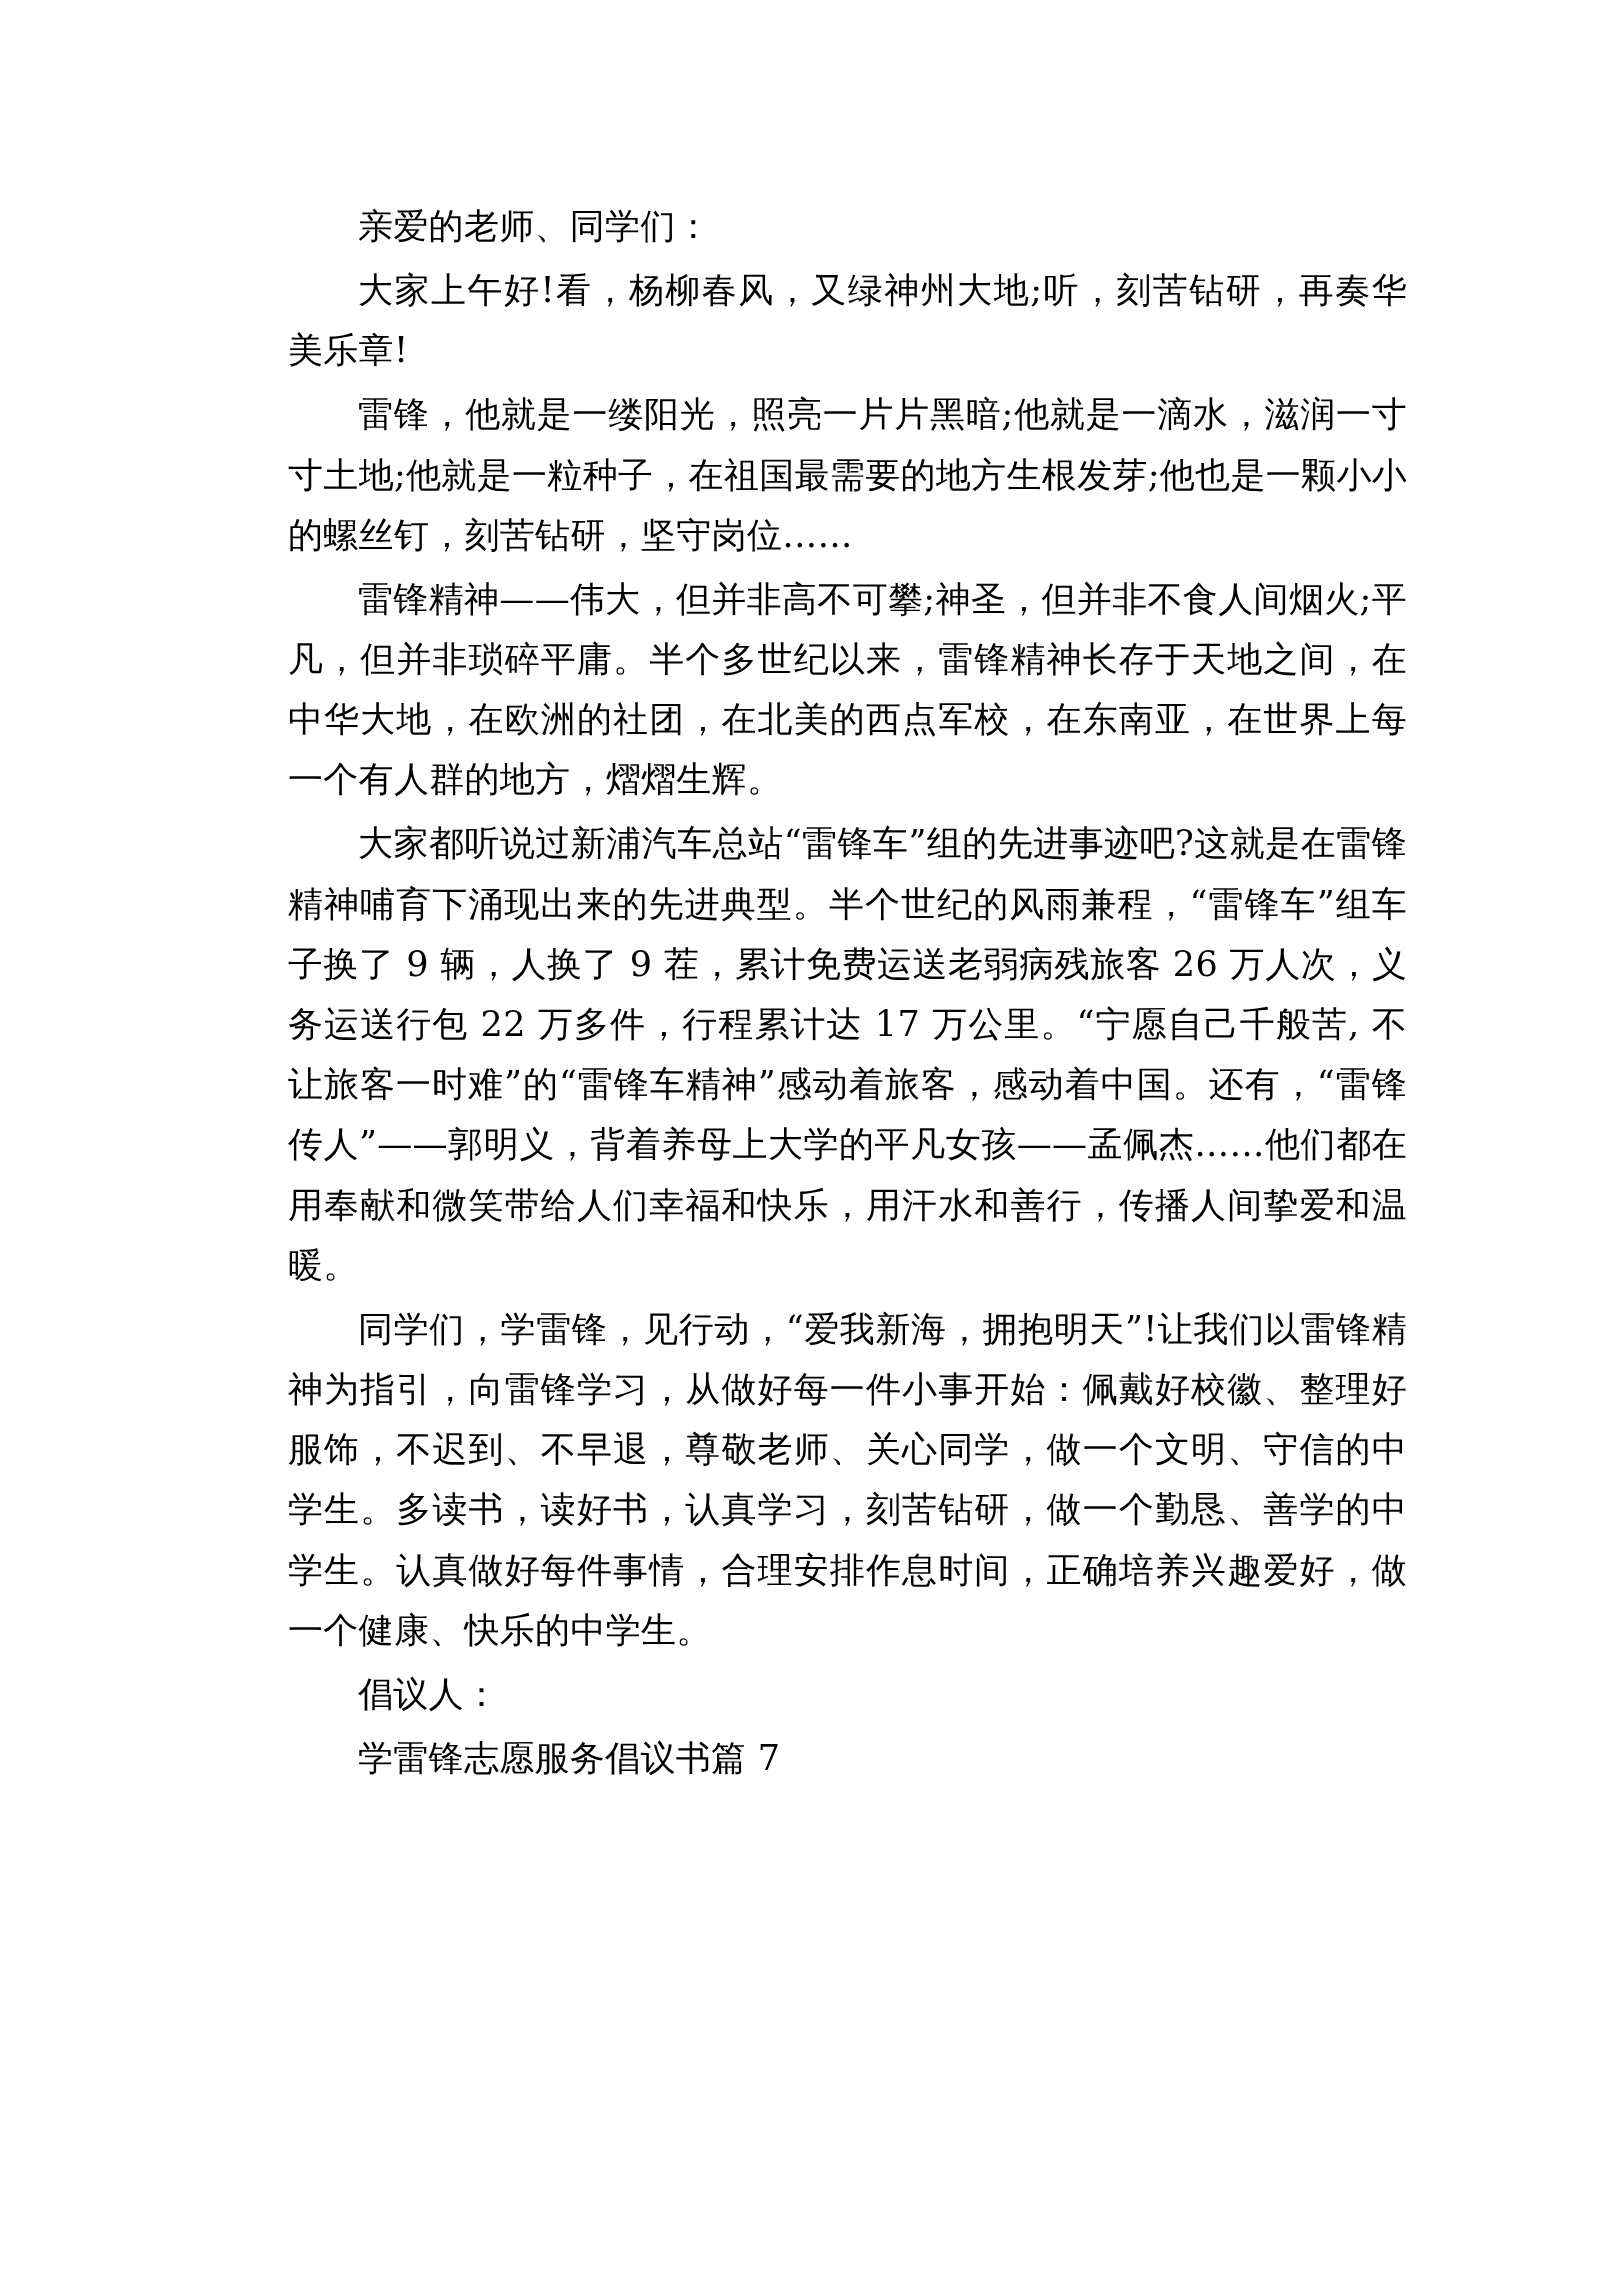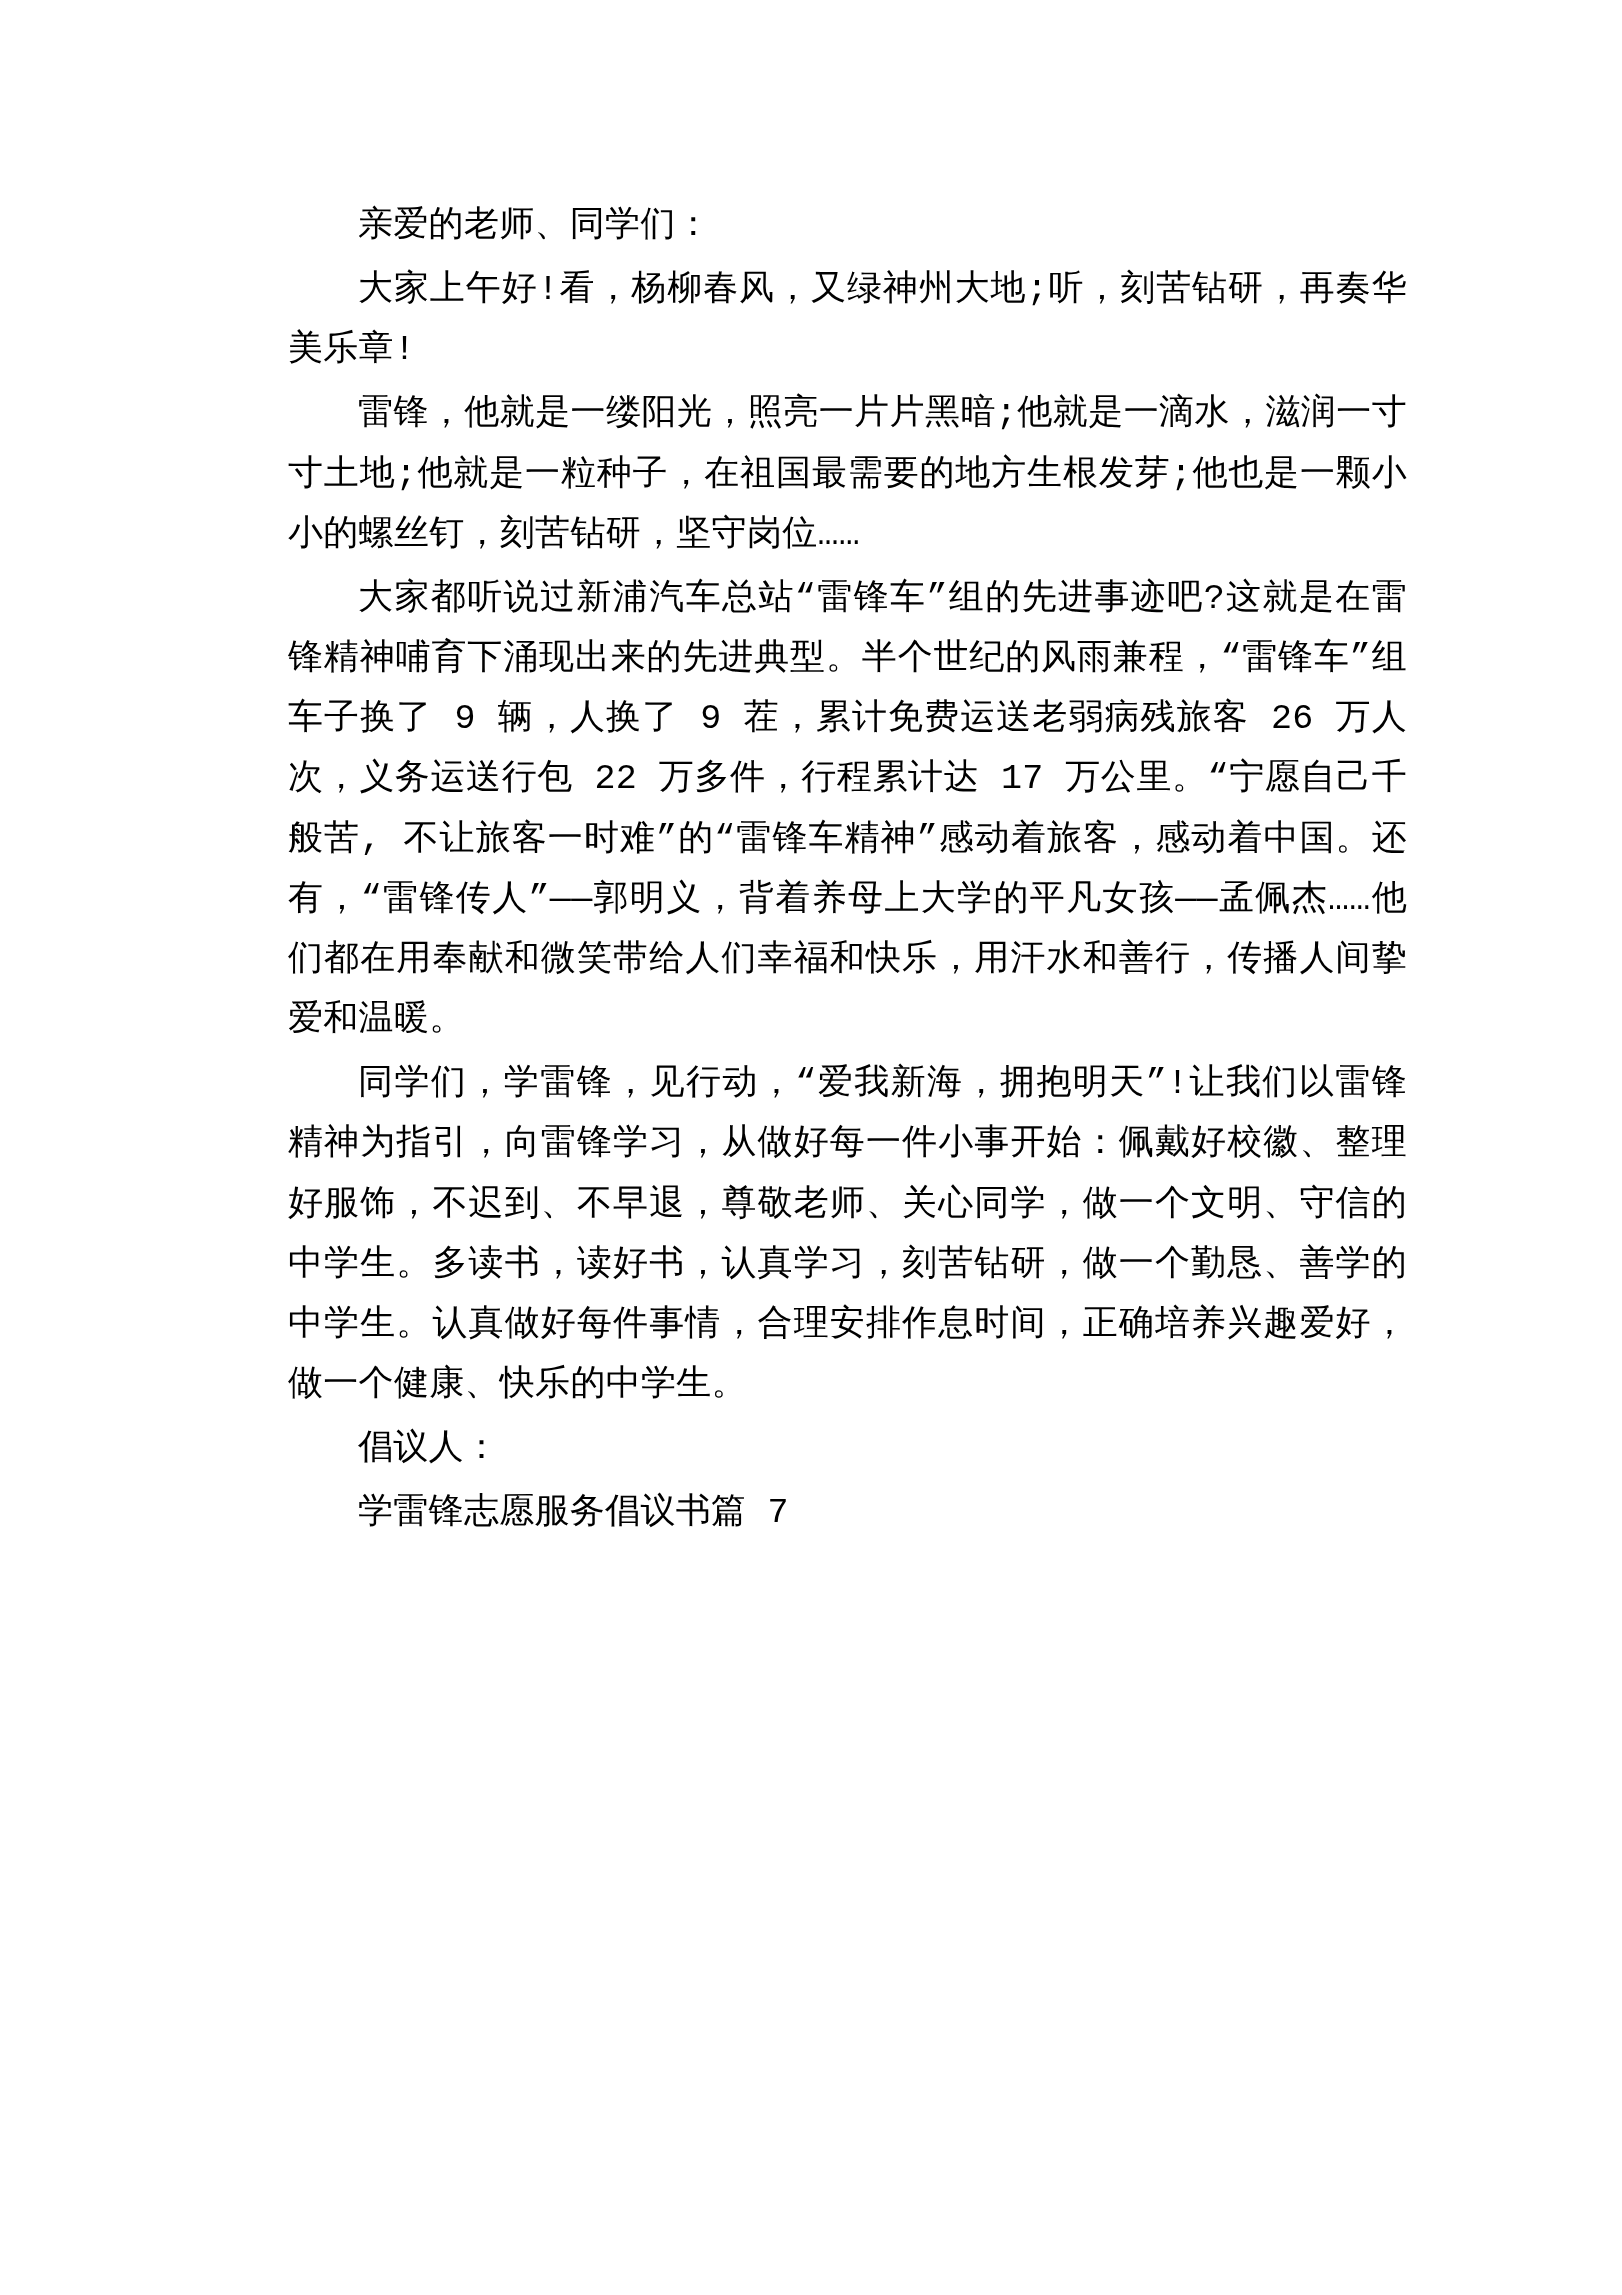--- a/index.html
+++ b/index.html
@@ -32,30 +32,30 @@
   }
   p.indent {
     text-indent: 2em;
   }
   p.heading-line {
     text-indent: 2em;
   }
   
   .doc-body p {
     letter-spacing: 0.3px;
-    font-family: Liberation Mono, monospace;
   }
 </style>
 </head>
 <body>
 
 <div class="page">
   <div class="doc-body">
     <p class="indent">亲爱的老师、同学们：</p>
     <p class="indent">大家上午好!看，杨柳春风，又绿神州大地;听，刻苦钻研，再奏华美乐章!</p>
     <p class="indent">雷锋，他就是一缕阳光，照亮一片片黑暗;他就是一滴水，滋润一寸寸土地;他就是一粒种子，在祖国最需要的地方生根发芽;他也是一颗小小的螺丝钉，刻苦钻研，坚守岗位……</p>
+    <p class="indent">雷锋精神——伟大，但并非高不可攀;神圣，但并非不食人间烟火;平凡，但并非琐碎平庸。半个多世纪以来，雷锋精神长存于天地之间，在中华大地，在欧洲的社团，在北美的西点军校，在东南亚，在世界上每一个有人群的地方，熠熠生辉。</p>
     <p class="indent">大家都听说过新浦汽车总站“雷锋车”组的先进事迹吧?这就是在雷锋精神哺育下涌现出来的先进典型。半个世纪的风雨兼程，“雷锋车”组车子换了 9 辆，人换了 9 茬，累计免费运送老弱病残旅客 26 万人次，义务运送行包 22 万多件，行程累计达 17 万公里。“宁愿自己千般苦, 不让旅客一时难”的“雷锋车精神”感动着旅客，感动着中国。还有，“雷锋传人”——郭明义，背着养母上大学的平凡女孩——孟佩杰……他们都在用奉献和微笑带给人们幸福和快乐，用汗水和善行，传播人间挚爱和温暖。</p>
     <p class="indent">同学们，学雷锋，见行动，“爱我新海，拥抱明天”!让我们以雷锋精神为指引，向雷锋学习，从做好每一件小事开始：佩戴好校徽、整理好服饰，不迟到、不早退，尊敬老师、关心同学，做一个文明、守信的中学生。多读书，读好书，认真学习，刻苦钻研，做一个勤恳、善学的中学生。认真做好每件事情，合理安排作息时间，正确培养兴趣爱好，做一个健康、快乐的中学生。</p>
     <p class="indent">倡议人：</p>
     <p class="heading-line">学雷锋志愿服务倡议书篇 7</p>
   </div>
 </div>
 
 
 </body></html>

